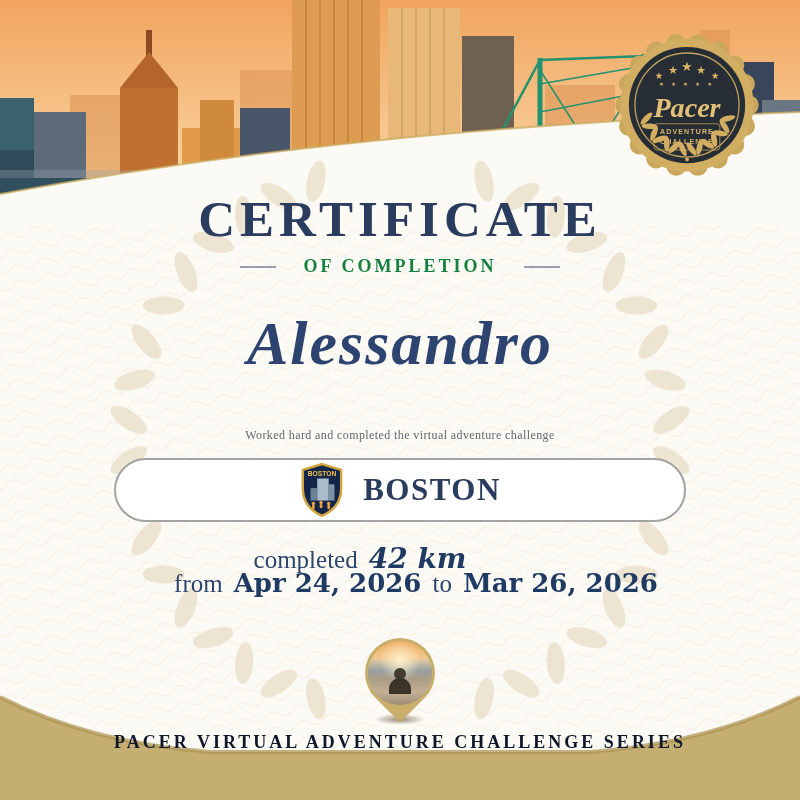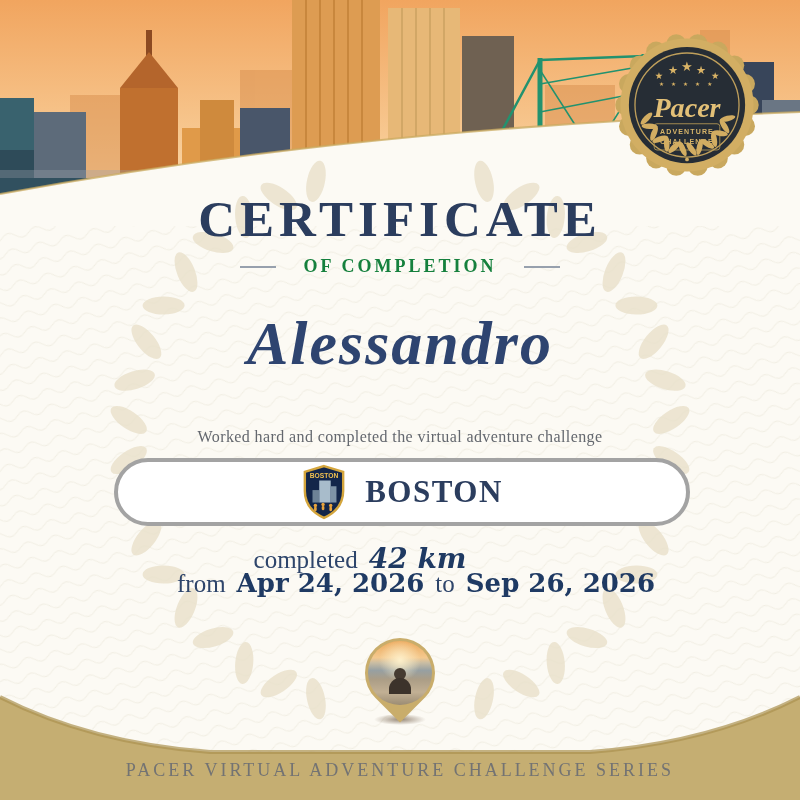--- a/index.html
+++ b/index.html
@@ -20,23 +20,23 @@
   
   .title{position:absolute; top:190px; left:0; width:800px; text-align:center; z-index:5;
          font-size:51px; font-weight:700; letter-spacing:5px; color:#2b3d5e;}
   .sub-row{position:absolute; top:256px; left:0; width:800px; display:flex; align-items:center;
          justify-content:center; gap:28px; z-index:5;}
   .sub-dash{width:36px; height:2px; background:#97a0ad;}
   .subtitle{font-size:18px; font-weight:700; letter-spacing:3px; color:#15803d;}
   .name{position:absolute; top:308px; left:0; width:800px; text-align:center; z-index:5;
         font-style:italic; font-weight:700; font-size:62px; color:#2e4470; letter-spacing:2px;}
   .desc{position:absolute; top:428px; left:0; width:800px; text-align:center; z-index:5;
-        font-size:16px; color:#63676e; letter-spacing:.4px;}
+        font-size:12px; color:#63676e; letter-spacing:.4px;}
   .pill{position:absolute; top:458px; left:114px; width:568px; height:60px; z-index:5;
-        background:#ffffff; border:4px solid #a3a3a3; border-radius:34px;
+        background:#ffffff; border:2px solid #a3a3a3; border-radius:34px;
         display:flex; align-items:center; justify-content:center; gap:18px;}
   .pill-label{font-size:31px; font-weight:700; letter-spacing:1.5px; color:#2b3d5e;}
   .stat1{position:absolute; top:534px; left:0; width:720px; z-index:5;
          display:flex; justify-content:center; align-items:baseline; gap:11px;}
   .stat1 .lbl{font-size:25px; color:#2e456b;}
   .stat1 .val{font-size:28px; font-weight:700; font-style:italic; color:#1f3a63;
               font-family:"DejaVu Serif", serif;margin-top:8px;}
   .stat2{position:absolute; top:568px; left:0; width:800px; z-index:5;
          display:flex; justify-content:center; align-items:baseline; gap:11px;padding-left:16px;}
   .stat2 .lbl{font-size:25px; color:#2e456b;}
@@ -50,22 +50,22 @@
   .pin-photo{position:absolute; inset:3px; border-radius:50%; overflow:hidden; transform:rotate(45deg);
         background-image:
           radial-gradient(circle at 50% 30%, rgba(255,242,205,.95), rgba(255,242,205,0) 38%),
           linear-gradient(180deg,#eca95d 0%, #f4c98e 26%, #cabda3 34%, #97a0a2 46%, #ab9d86 60%, #c2b094 80%, #9b8c74 100%);}
   .pin-head{position:absolute; top:42%; left:50%; width:12px; height:12px; margin-left:-6px;
         border-radius:50%; background:#453b31;}
   .pin-body{position:absolute; top:58%; left:50%; width:22px; height:16px; margin-left:-11px;
         border-radius:11px 11px 0 0; background:#3c332b;}
   
   .footer-curve{position:absolute; top:693px; left:0; z-index:6;}
-  .footer-text{position:absolute; top:760px; left:0; width:800px; text-align:center; z-index:7;
-        font-size:18px; letter-spacing:3px; color:#737373; font-weight:400;}
+  .footer-text{position:absolute; top:732px; left:0; width:800px; text-align:center; z-index:7;
+        font-size:18px; letter-spacing:3px; color:#0f172a; font-weight:700;}
 </style>
 </head>
 <body>
 
 <div class="cert">
 
   <svg class="bg-pattern" width="800" height="800">
     <defs>
       <pattern id="wv" width="28" height="16" patternUnits="userSpaceOnUse" patternTransform="rotate(-14)">
         <path d="M0 8 Q 7 1 14 8 T 28 8" stroke="#e8e4d5" stroke-width="1" fill="none"></path>
@@ -277,21 +277,21 @@
   </div>
 
   <div class="stat1">
     <span class="lbl">completed</span>
     <span class="val">42 km</span>
   </div>
   <div class="stat2">
     <span class="lbl">from</span>
     <span class="date">Apr 24, 2026</span>
     <span class="lbl">to</span>
-    <span class="date">Sep 26, 2026</span>
+    <span class="date">Mar 26, 2026</span>
   </div>
 
   <div class="pin-wrap">
     <div class="pin-shadow"></div>
     <div class="pin">
       <div class="pin-photo">
         <div class="pin-head"></div>
         <div class="pin-body"></div>
       </div>
     </div>

